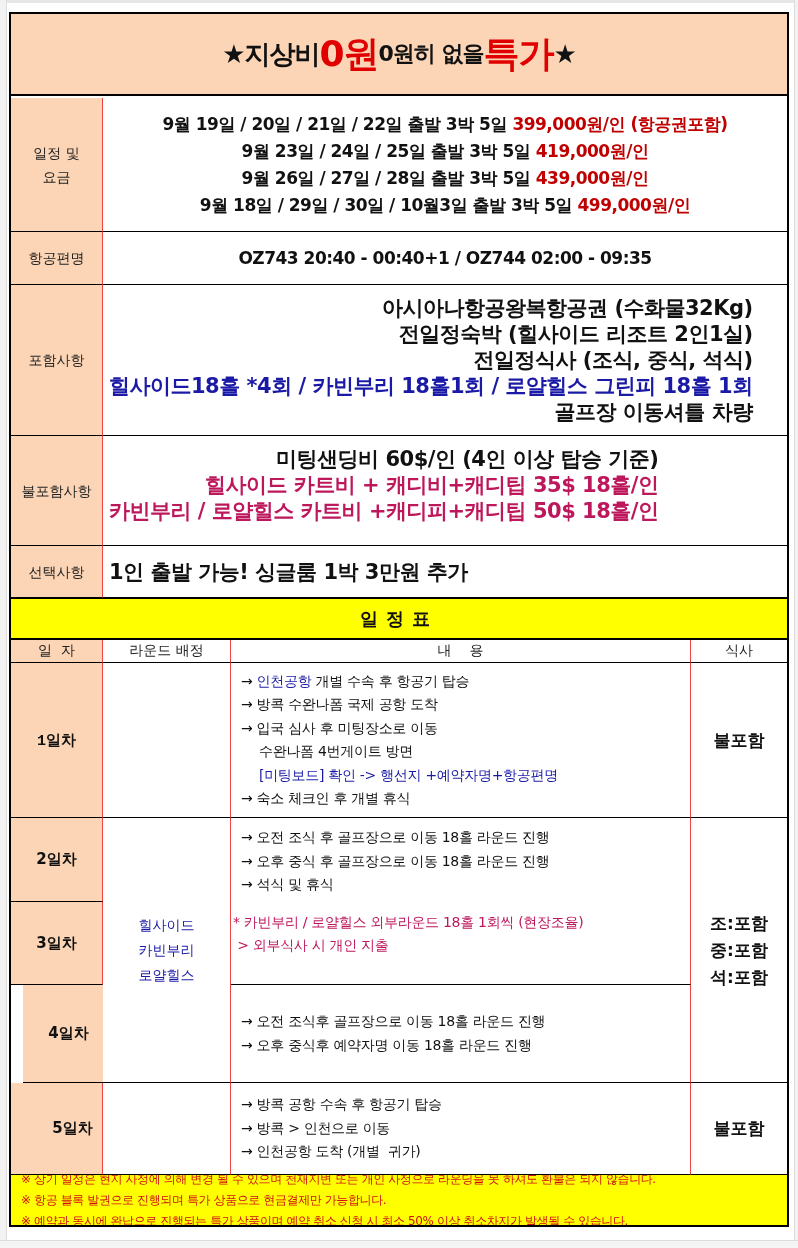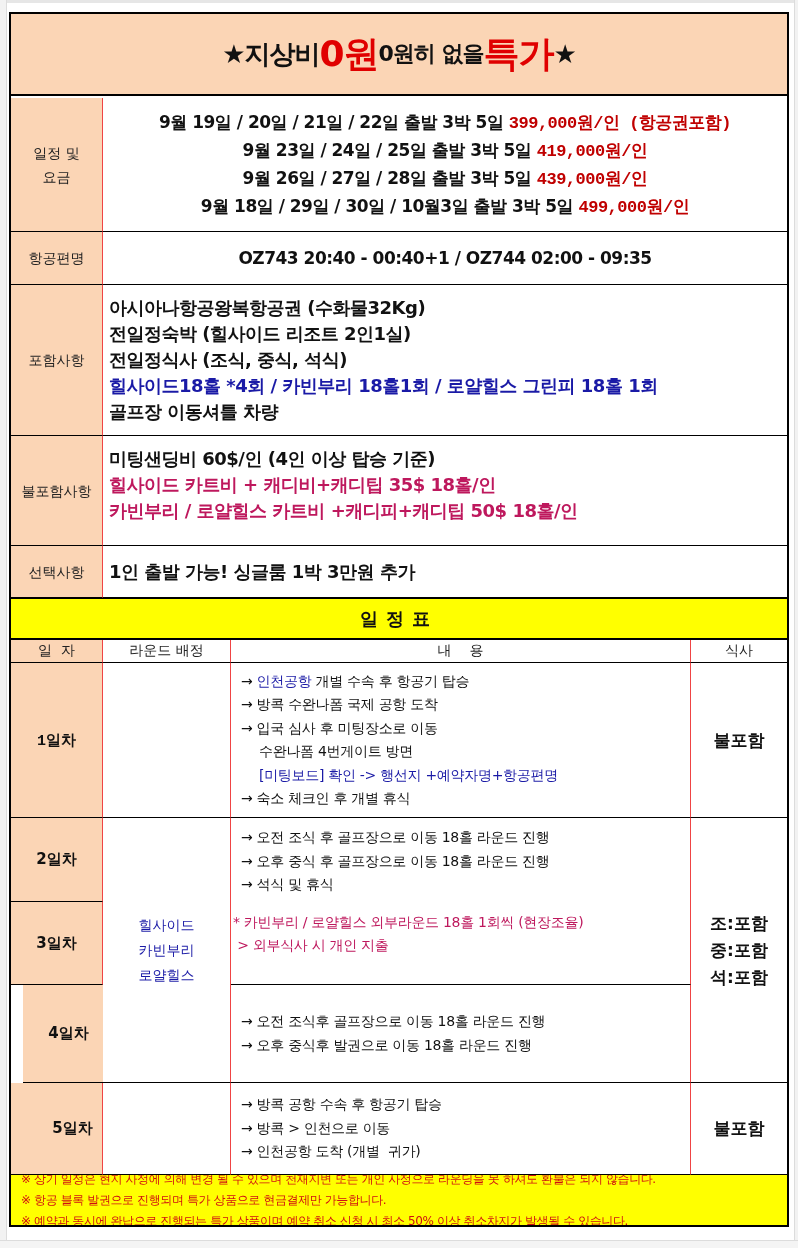--- a/index.html
+++ b/index.html
@@ -17,24 +17,24 @@
   .peach { background: #fbd5b5; }
   .yellow { background: #ffff00; }
   .white { background: #ffffff; }
 
   .title { left: 0; top: 0; width: 776px; height: 82px; border-bottom: 2px solid #000; border-right: none; font-weight: bold; font-size: 26px; letter-spacing: -1px; }
   .title .big { color: #e00000; font-size: 36px; }
   .title .mid { font-size: 22px; }
 
   .label { font-size: 14px; line-height: 24px; text-align: center; color: #222; }
   .content-left { justify-content: flex-start; padding-left: 6px; }
-  .lines { font-size: 18px; font-weight: bold; line-height: 26px; letter-spacing: -0.5px; }
+  .lines { font-size: 21px; font-weight: bold; line-height: 26px; letter-spacing: -0.5px; text-align: right; }
   .lines-center { text-align: center; font-size: 17px; font-weight: bold; line-height: 27px; letter-spacing: -0.5px; }
   .red { color: #be185d; }
-  .darkred { color: #c00000; font-family: Liberation Mono, monospace; }
+  .darkred { color: #c00000; }
   .blue { color: #1a1aa6; }
 
   .sched-title { font-size: 18px; font-weight: bold; letter-spacing: 8px; }
   .hdr { font-size: 14px; color: #222; }
   .day { font-size: 15px; font-weight: bold; }
   .plan { font-size: 14px; line-height: 23.5px; justify-content: flex-start; padding-left: 10px; letter-spacing: -0.3px; }
   .meal { font-size: 17px; font-weight: bold; line-height: 27px; text-align: center; }
   .course { font-size: 14px; color: #1a1aa6; line-height: 25px; text-align: center; }
   .ul { text-decoration: underline; color: #1a1aa6; }
 
@@ -168,21 +168,21 @@
       <div>→ 오후 중식 후 골프장으로 이동 18홀 라운드 진행</div>
       <div>→ 석식 및 휴식</div>
       <div style="height:14px;"></div>
       <div class="red" style="margin-left:-8px;">* 카빈부리 / 로얄힐스 외부라운드 18홀 1회씩 (현장조율)</div>
       <div class="red" style="white-space:pre;margin-left:-8px;"> &gt; 외부식사 시 개인 지출</div>
     </div>
   </div>
   <div class="cell white plan" style="left:220px;top:971px;width:460px;height:98px;">
     <div>
       <div>→ 오전 조식후 골프장으로 이동 18홀 라운드 진행</div>
-      <div>→ 오후 중식후 발권으로 이동 18홀 라운드 진행</div>
+      <div>→ 오후 중식후 예약자명 이동 18홀 라운드 진행</div>
     </div>
   </div>
   <div class="cell white plan" style="left:220px;top:1069px;width:460px;height:92px;">
     <div>
       <div>→ 방콕 공항 수속 후 항공기 탑승</div>
       <div>→ 방콕 &gt; 인천으로 이동</div>
       <div style="white-space:pre;">→ 인천공항 도착 (개별  귀가)</div>
     </div>
   </div>
 

